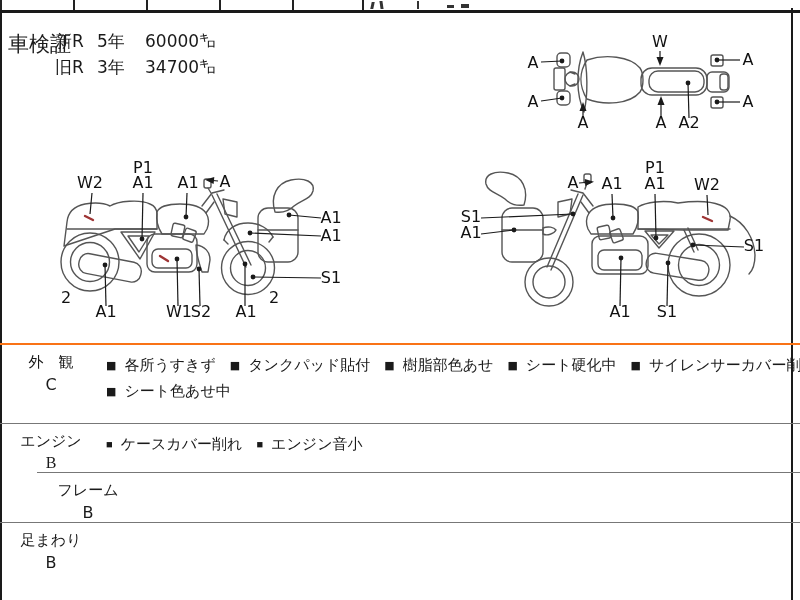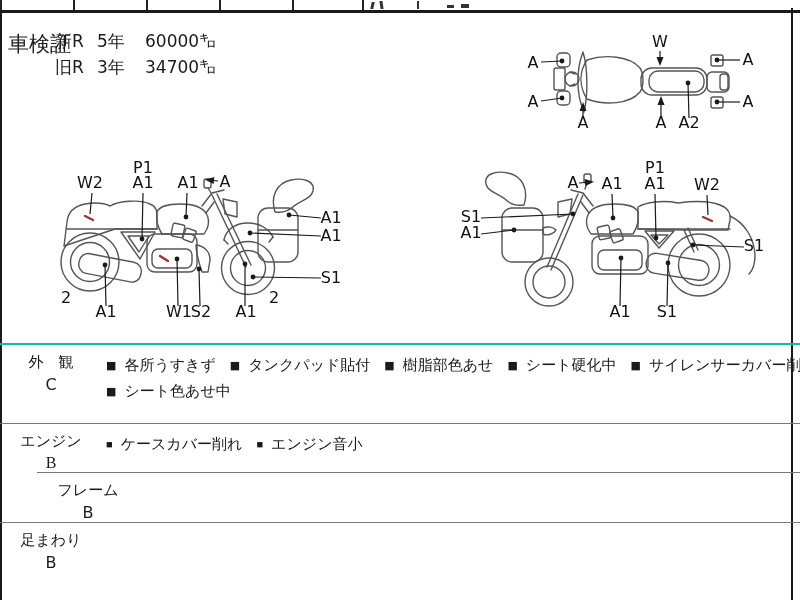--- a/index.html
+++ b/index.html
@@ -20,21 +20,21 @@
   .r0{top:30px}.r1{top:56px}
   
   .diag{position:absolute;}
   .diag svg{display:block;}
   .bike *{stroke:#555;fill:none;stroke-width:1.4;stroke-linejoin:round;stroke-linecap:round;}
   .leader{stroke:#1a1a1a;stroke-width:1.2;}
   .marker{fill:#1a1a1a;stroke:none;}
   .dlabel{fill:#111;font-size:16px;font-family:"DejaVu Sans","Liberation Sans",sans-serif;}
   .damage path{fill:none;stroke-width:2.4;stroke-linecap:round;}
   
-  .cond{position:absolute;left:0;top:343px;width:800px;border-top:2px solid #14b8a6;}
+  .cond{position:absolute;left:0;top:343px;width:800px;border-top:2px solid #f97316;}
   .cond-row{display:grid;grid-template-columns:102px 1fr;box-sizing:border-box;}
   .cond-row + .cond-row{border-top:1px solid #777;}
   .cond-row:nth-child(1){height:78px;}
   .cond-row:nth-child(2){height:49px;font-family:Liberation Serif, serif;}
   .cond-row:nth-child(3){height:50px;margin-left:37px;}
   .cond-row:nth-child(4){height:79px;}
   .cond-cat{text-align:center;padding-top:8px;font-size:15px;}
   .cond-grade{display:block;font-size:16px;margin-top:3px;}
   .cond-items{padding:8px 6px 0 4px;font-size:15px;}
   .cond-line{line-height:25px;white-space:nowrap;}

